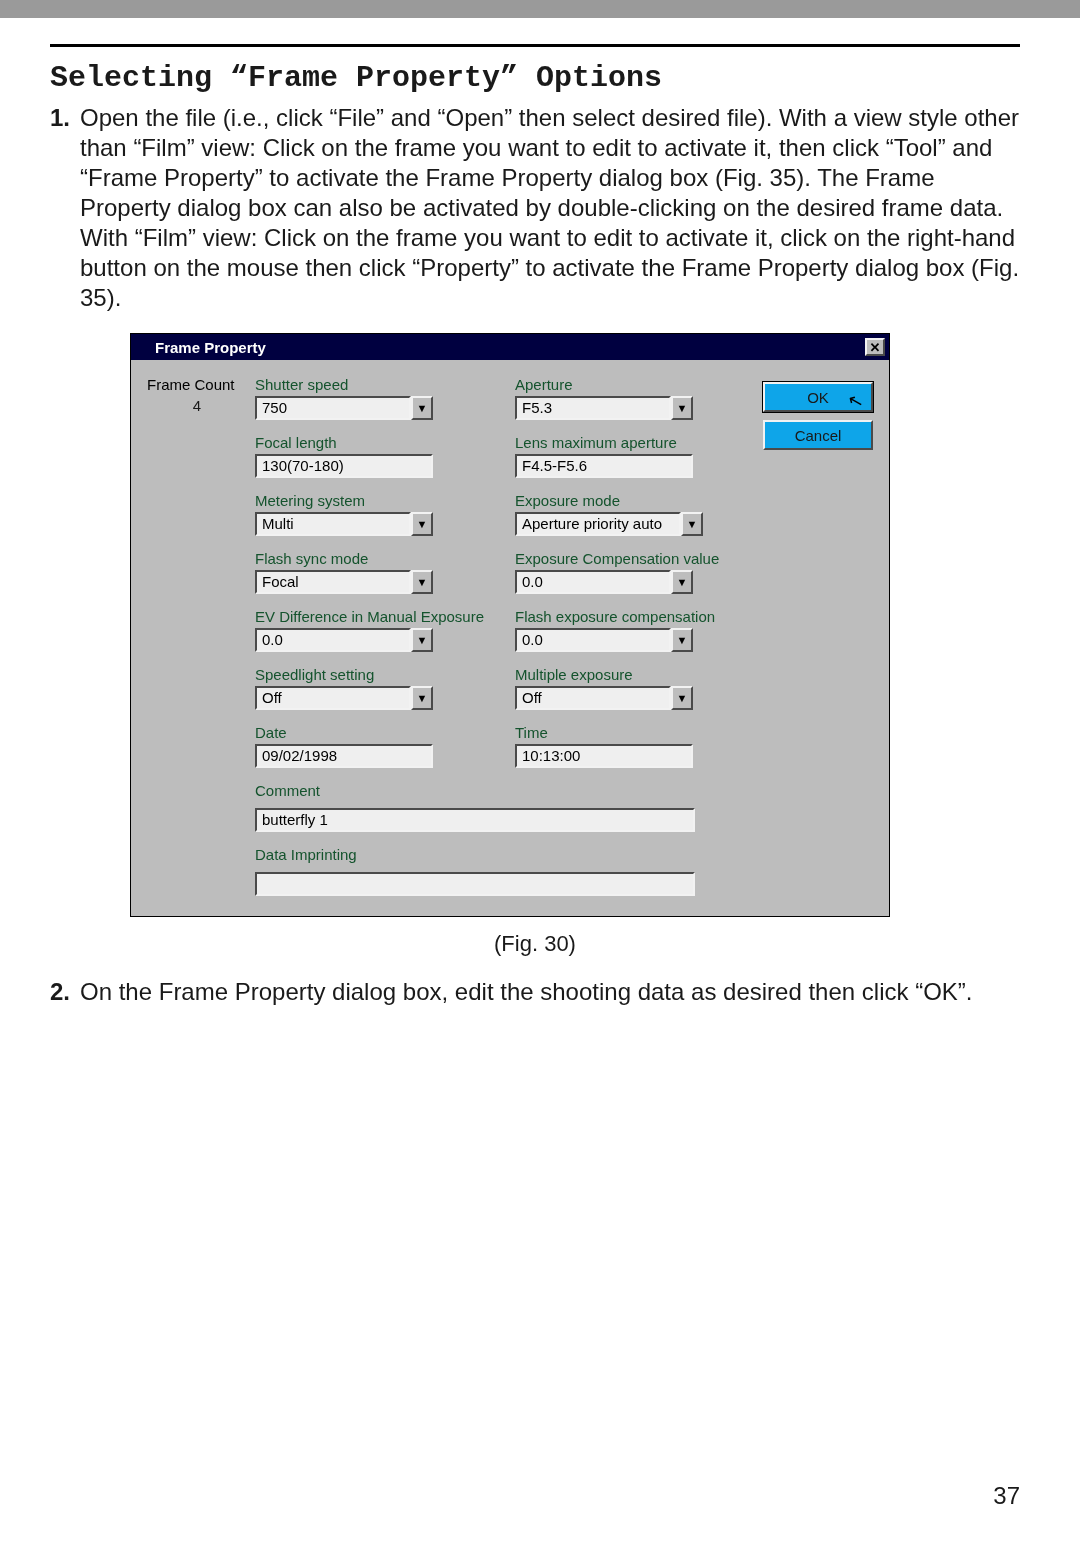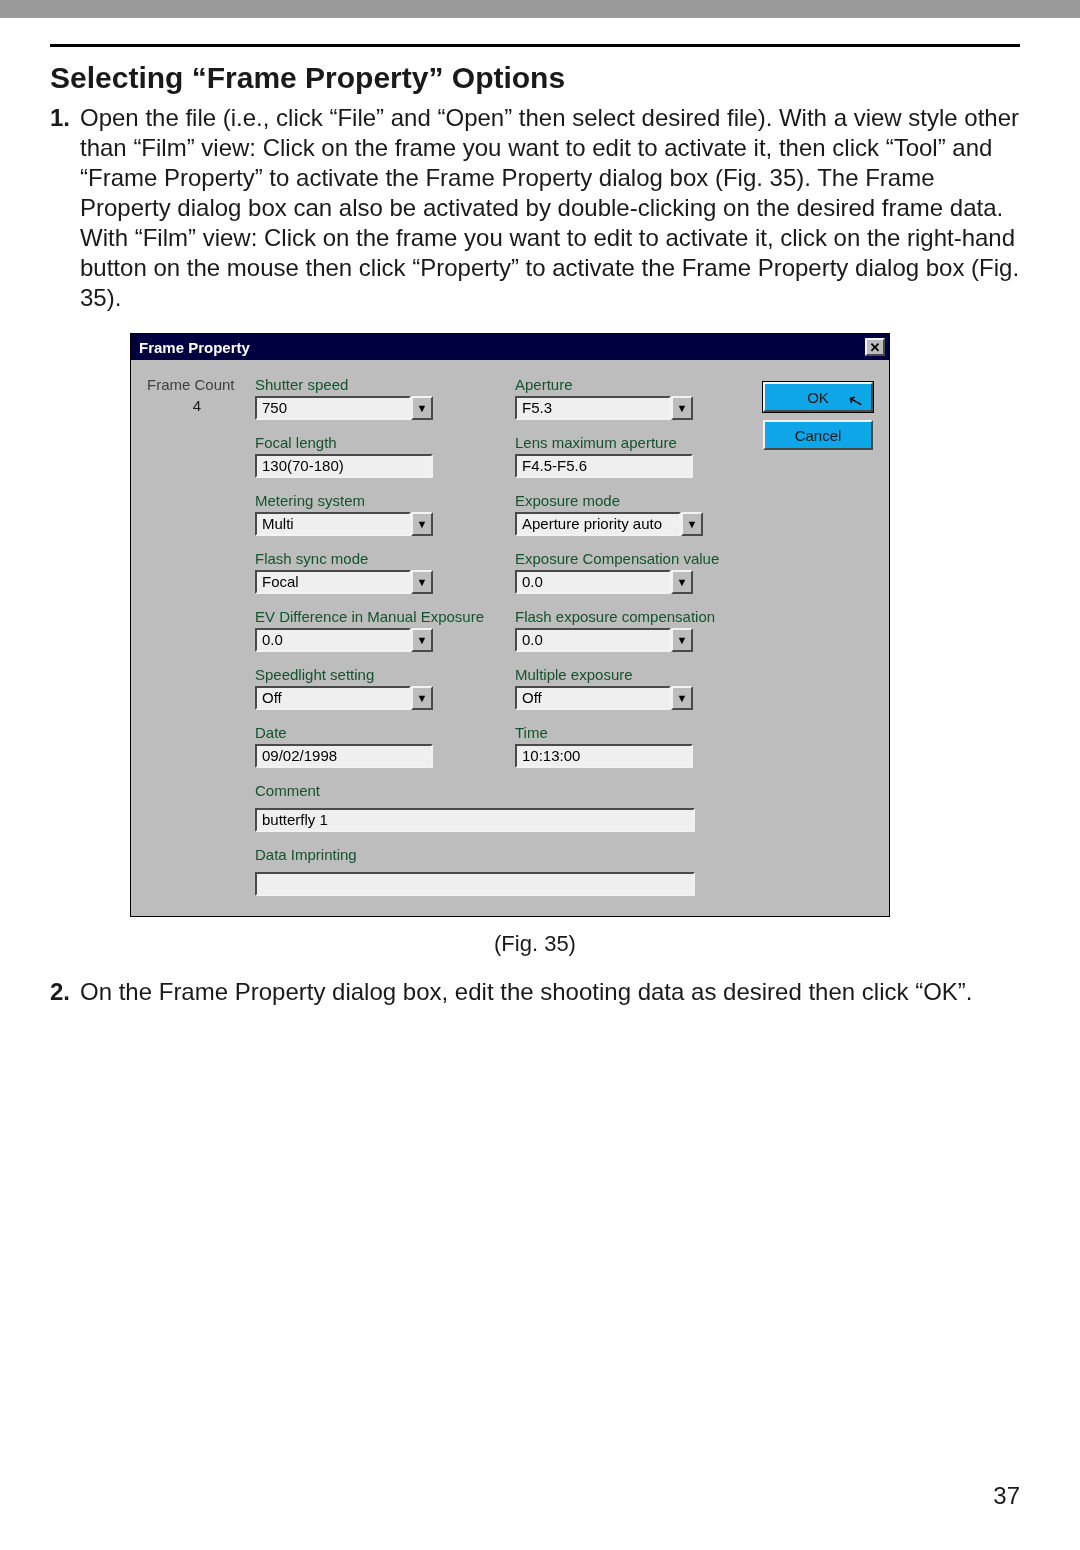--- a/index.html
+++ b/index.html
@@ -25,20 +25,21 @@
     border-top: 3px solid #000;
     margin: 26px 0 14px 0;
   }
   .content {
     padding: 0 60px 0 50px;
   }
   h1.section-title {
     font-size: 30px;
     font-weight: bold;
     margin: 0 0 8px 0;
+    font-family: Liberation Mono, monospace;
   }
   ol.steps {
     margin: 0;
     padding: 0;
     list-style: none;
   }
   ol.steps > li {
     display: flex;
     align-items: flex-start;
     margin-bottom: 8px;
@@ -65,21 +66,21 @@
     font-family: "MS Sans Serif", Tahoma, Arial, sans-serif;
     font-size: 15px;
   }
   .dlg-titlebar {
     display: flex;
     align-items: center;
     justify-content: space-between;
     height: 26px;
     background: #000040; 
     color: #ffffff;
-    padding: 0 4px 0 8px;
+    padding: 0 4px 0 24px;
     font-weight: bold;
     font-size: 15px;
   }
   .dlg-close {
     width: 20px;
     height: 18px;
     background: #bdbdbd;
     color: #000;
     border-top: 2px solid #f2f2f2;
     border-left: 2px solid #f2f2f2;
@@ -95,21 +96,21 @@
 
   .dlg-body {
     display: flex;
     padding: 16px 16px 20px 16px;
     box-sizing: border-box;
     gap: 8px;
   }
   .col-framecount {
     width: 100px;
   }
-  .col-framecount .fc-label { color:#404040; }
+  .col-framecount .fc-label { color:#000000; }
   .col-framecount .fc-value { text-align:center; margin-top:4px; }
 
   .cols-grid {
     flex: 1;
     display: grid;
     grid-template-columns: 240px 220px;
     column-gap: 20px;
     row-gap: 14px;
     align-content: start;
   }
@@ -356,21 +357,21 @@
               <span class="cursor">↖</span>
             </div>
             <div class="winbtn">
               <span>Cancel</span>
             </div>
           </div>
         </div>
       </div>
     </div>
 
-    <div class="fig-caption">(Fig. 35)</div>
+    <div class="fig-caption">(Fig. 30)</div>
 
     <ol class="steps">
       <li>
         <span class="step-num">2.</span>
         <span class="step-body">On the Frame Property dialog box, edit the shooting data as desired then click “OK”.</span>
       </li>
     </ol>
   </div>
 
   <div class="page-number">37</div>

